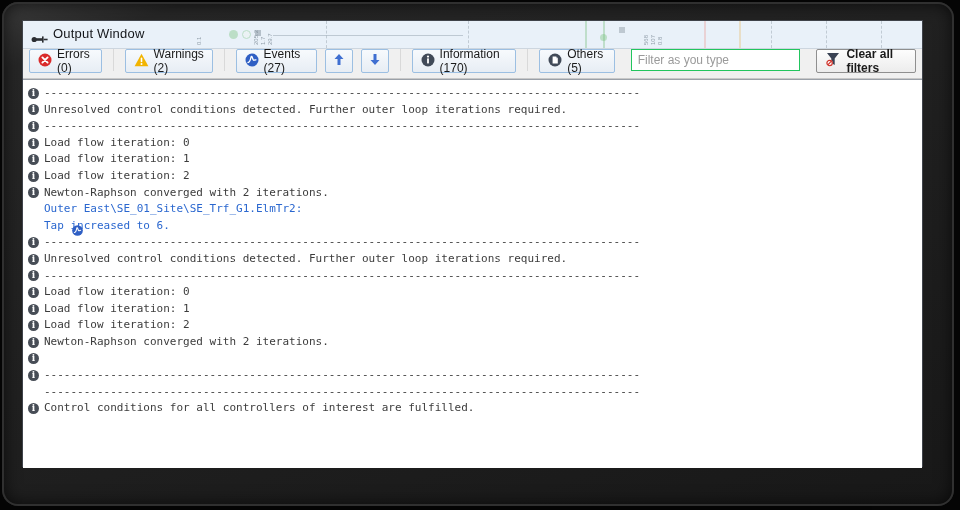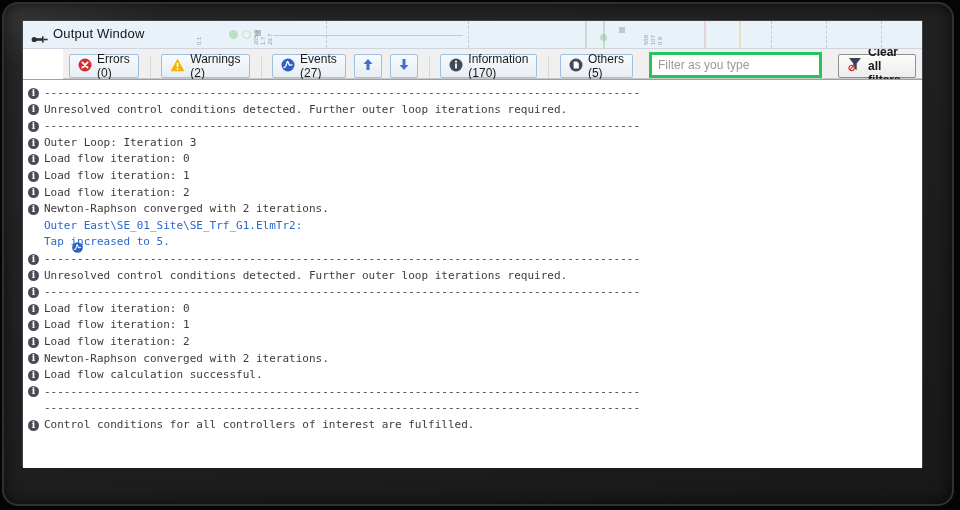--- a/index.html
+++ b/index.html
@@ -18,28 +18,28 @@
   
   .deco{position:absolute;opacity:.4;pointer-events:none;}
   .deco.vdash{border-left:1px dashed #9aa6b0;height:27px;top:0;opacity:.5;}
   .deco.vline{width:2px;height:27px;top:0;}
   .deco.hline{height:1px;background:#8a98a4;top:14px;opacity:.45;}
   .deco.dot{width:9px;height:9px;border-radius:50%;top:9px;}
   .deco.sq{width:6px;height:6px;background:#8a98a4;top:9px;opacity:.55;}
   .deco.num{font-size:6px;color:#7d8b97;transform:rotate(-90deg);transform-origin:left top;top:24px;opacity:.8;}
 
   
-  .toolbar{height:30px;background:#f0f0f0;display:flex;align-items:flex-end;padding:0 6px;gap:8px;
-    border-bottom:1px solid #c8c8c8;box-sizing:border-box;margin-left:40px;}
+  .toolbar{height:30px;background:#f0f0f0;display:flex;align-items:flex-start;padding:0 6px;gap:8px;
+    border-bottom:1px solid #c8c8c8;box-sizing:border-box;}
   .tbtn{display:flex;align-items:center;gap:5px;height:22px;padding:0 8px;font-size:12px;color:#1a1a1a;
     background:linear-gradient(#f7fafd,#e7edf4);border:1px solid #9cbfe2;border-radius:2px;cursor:pointer;}
   .tbtn.arrow{padding:0 7px;}
   .tbtn.plain{background:linear-gradient(#fdfdfd,#ececec);border:1px solid #8f8f8f;font-weight:bold;}
   .tsep{width:1px;height:22px;background:#d9d9d9;margin:0 3px;}
-  .tinput{height:20px;width:198px;border:3px solid #22c55e;background:#fff;font-size:12px;
+  .tinput{height:20px;width:198px;border:1px solid #22c55e;background:#fff;font-size:12px;
     padding:0 6px;margin-left:8px;color:#222;}
   .tinput::placeholder{color:#9a9a9a;}
   .spacer{flex:1;}
 
   
   .content{position:relative;height:389px;background:#fff;border-top:1px solid #9aa0a8;
     padding:5px 4px 0 4px;box-sizing:border-box;overflow:hidden;}
   .row{display:flex;align-items:center;height:16.6px;white-space:pre;}
   .licon{flex:0 0 11px;width:11px;height:11px;margin:0 5px 0 1px;position:relative;}
   .licon.info{background:#474d56;border-radius:50%;}
@@ -173,39 +173,38 @@
           </svg>
         </span>
         <span>Clear all filters</span>
       </div>
     </div>
 
     <div class="content">
       <div class="row"><span class="licon info"></span><pre>------------------------------------------------------------------------------------------</pre></div>
       <div class="row"><span class="licon info"></span><pre>Unresolved control conditions detected. Further outer loop iterations required.</pre></div>
       <div class="row"><span class="licon info"></span><pre>------------------------------------------------------------------------------------------</pre></div>
-      <div class="row"><span class="licon info"></span><pre>Outer Loop: Iteration 3</pre></div>
       <div class="row"><span class="licon info"></span><pre>Load flow iteration: 0</pre></div>
       <div class="row"><span class="licon info"></span><pre>Load flow iteration: 1</pre></div>
       <div class="row"><span class="licon info"></span><pre>Load flow iteration: 2</pre></div>
       <div class="row"><span class="licon info"></span><pre>Newton-Raphson converged with 2 iterations.</pre></div>
       <div class="row blue">
         <span class="licon">
           <svg width="11" height="11" viewBox="0 0 14 14">
               <circle cx="7" cy="7" r="6.8" fill="#2f5fc4"></circle>
           <path d="M3 9.5 Q5 9.5 6 4.2 Q6.6 2.2 7.4 4.8 Q8.2 7.6 9.2 7.2 L11 6.8" stroke="#fff" stroke-width="1.3" fill="none" stroke-linecap="round"></path>
             </svg>
         </span><pre>Outer East\SE_01_Site\SE_Trf_G1.ElmTr2:</pre></div>
-      <div class="row blue"><span class="licon none"></span><pre>Tap increased to 5.</pre></div>
+      <div class="row blue"><span class="licon none"></span><pre>Tap increased to 6.</pre></div>
       <div class="row"><span class="licon info"></span><pre>------------------------------------------------------------------------------------------</pre></div>
       <div class="row"><span class="licon info"></span><pre>Unresolved control conditions detected. Further outer loop iterations required.</pre></div>
       <div class="row"><span class="licon info"></span><pre>------------------------------------------------------------------------------------------</pre></div>
       <div class="row"><span class="licon info"></span><pre>Load flow iteration: 0</pre></div>
       <div class="row"><span class="licon info"></span><pre>Load flow iteration: 1</pre></div>
       <div class="row"><span class="licon info"></span><pre>Load flow iteration: 2</pre></div>
       <div class="row"><span class="licon info"></span><pre>Newton-Raphson converged with 2 iterations.</pre></div>
-      <div class="row"><span class="licon info"></span><pre>Load flow calculation successful.</pre></div>
+      <div class="row"><span class="licon info"></span></div>
       <div class="row"><span class="licon info"></span><pre>------------------------------------------------------------------------------------------</pre></div>
       <div class="row"><span class="licon none"></span><pre>------------------------------------------------------------------------------------------</pre></div>
       <div class="row"><span class="licon info"></span><pre>Control conditions for all controllers of interest are fulfilled.</pre></div>
     </div>
   </div>
 </div>
 
 </body></html>

